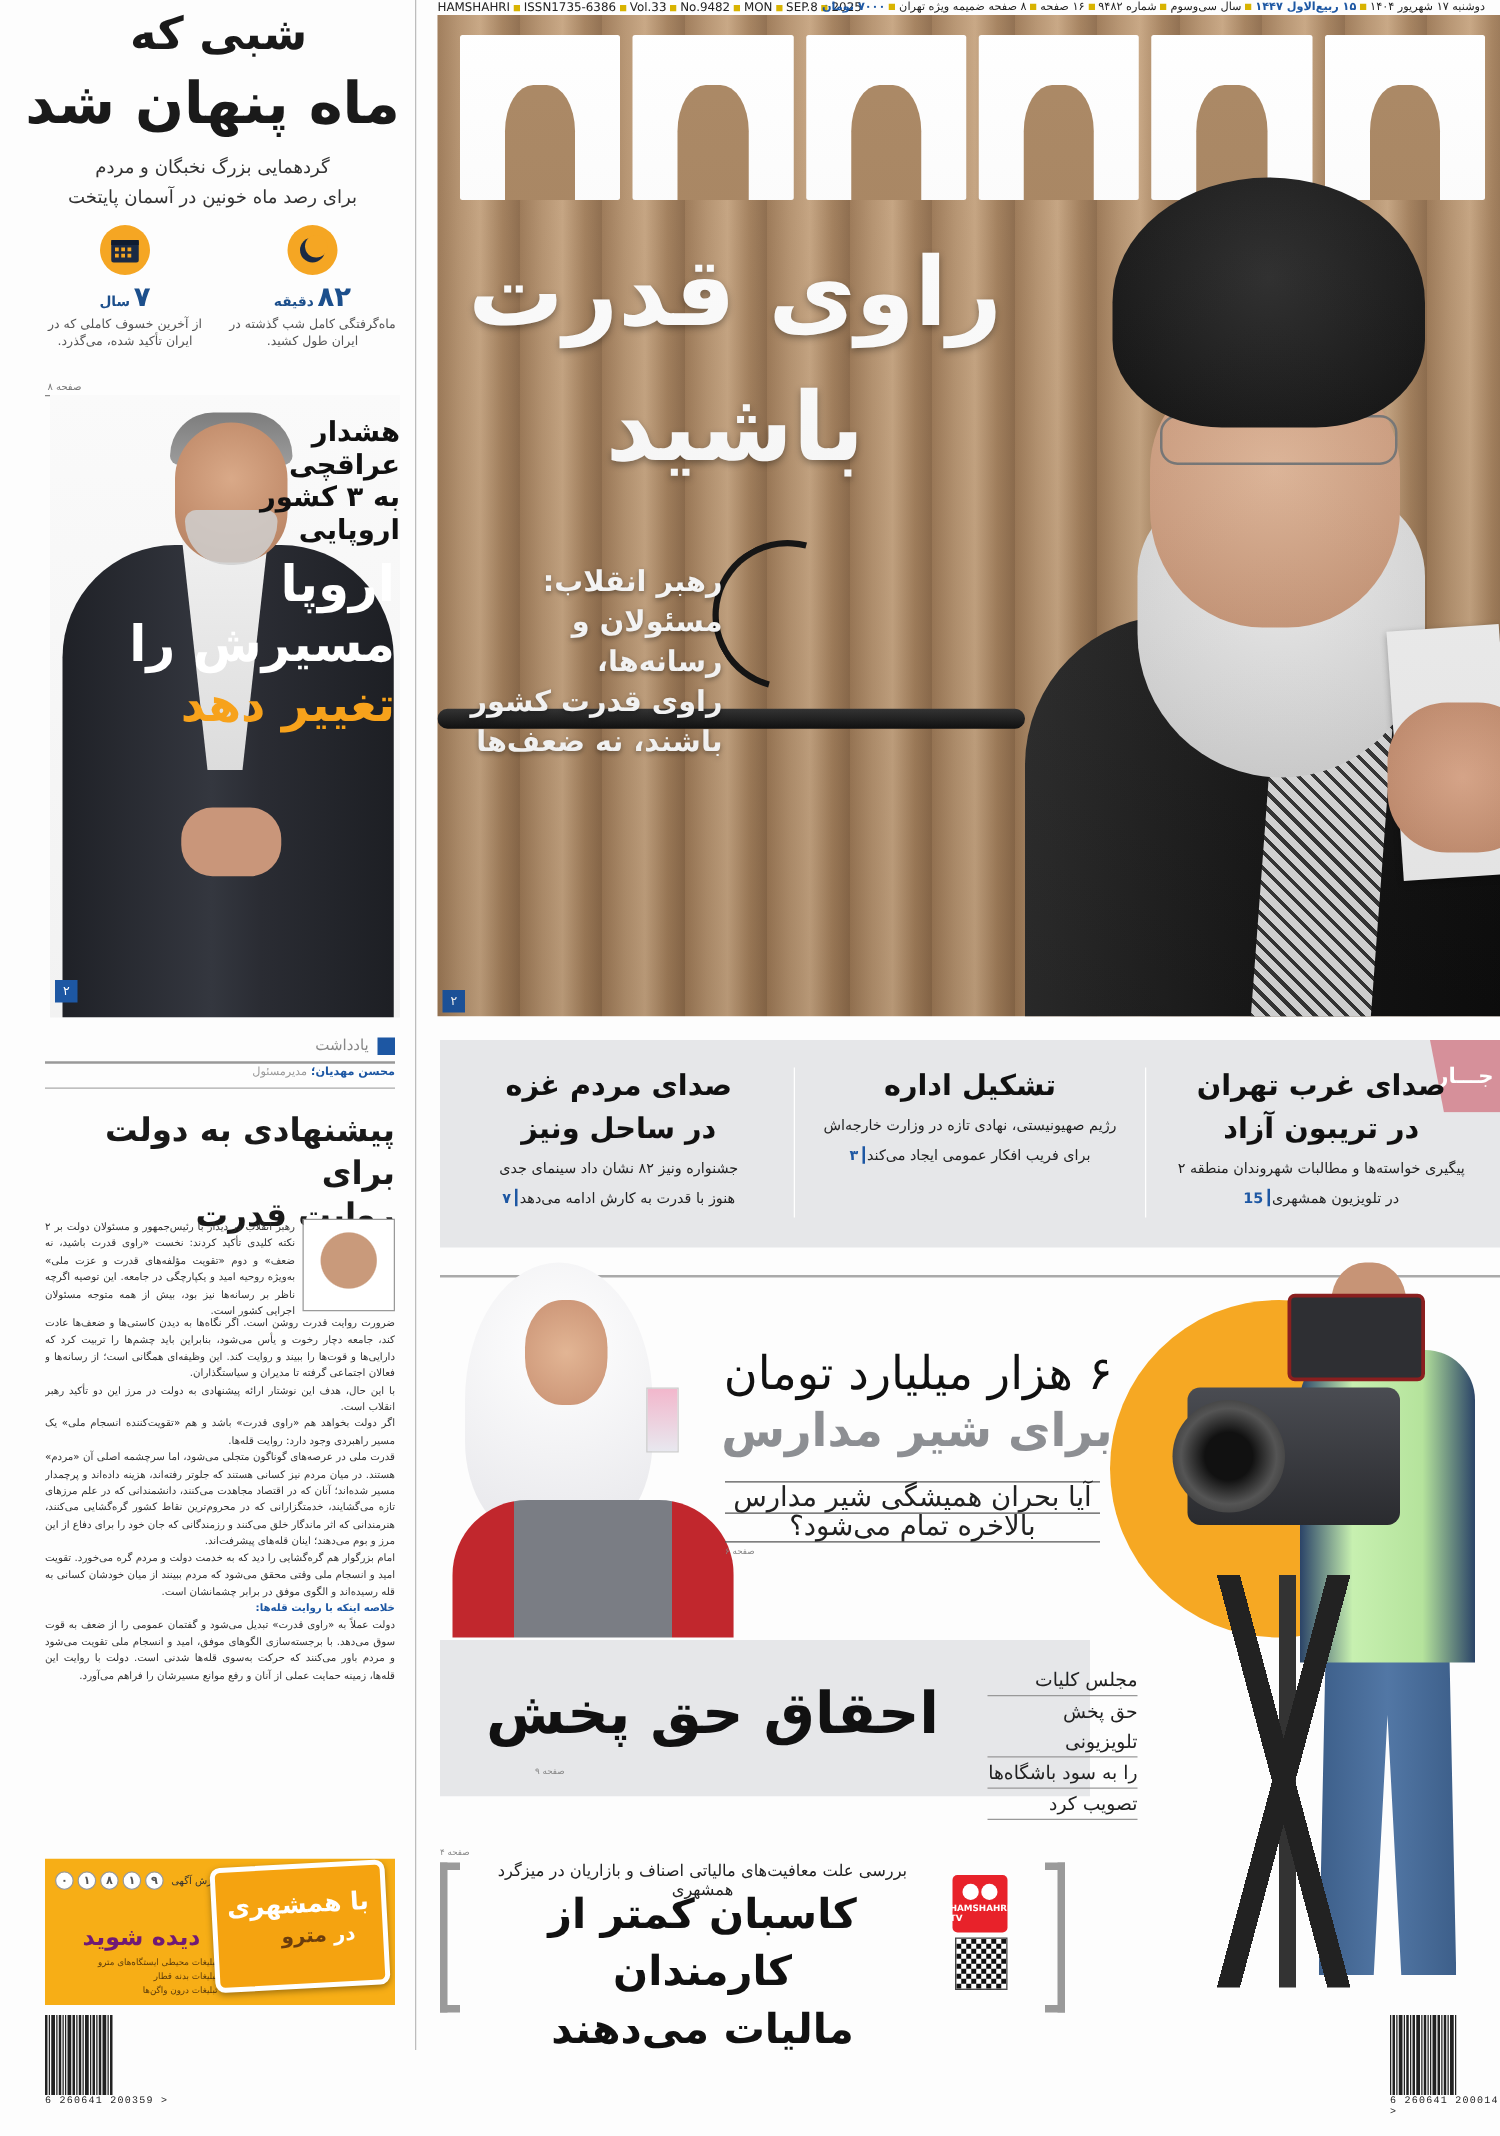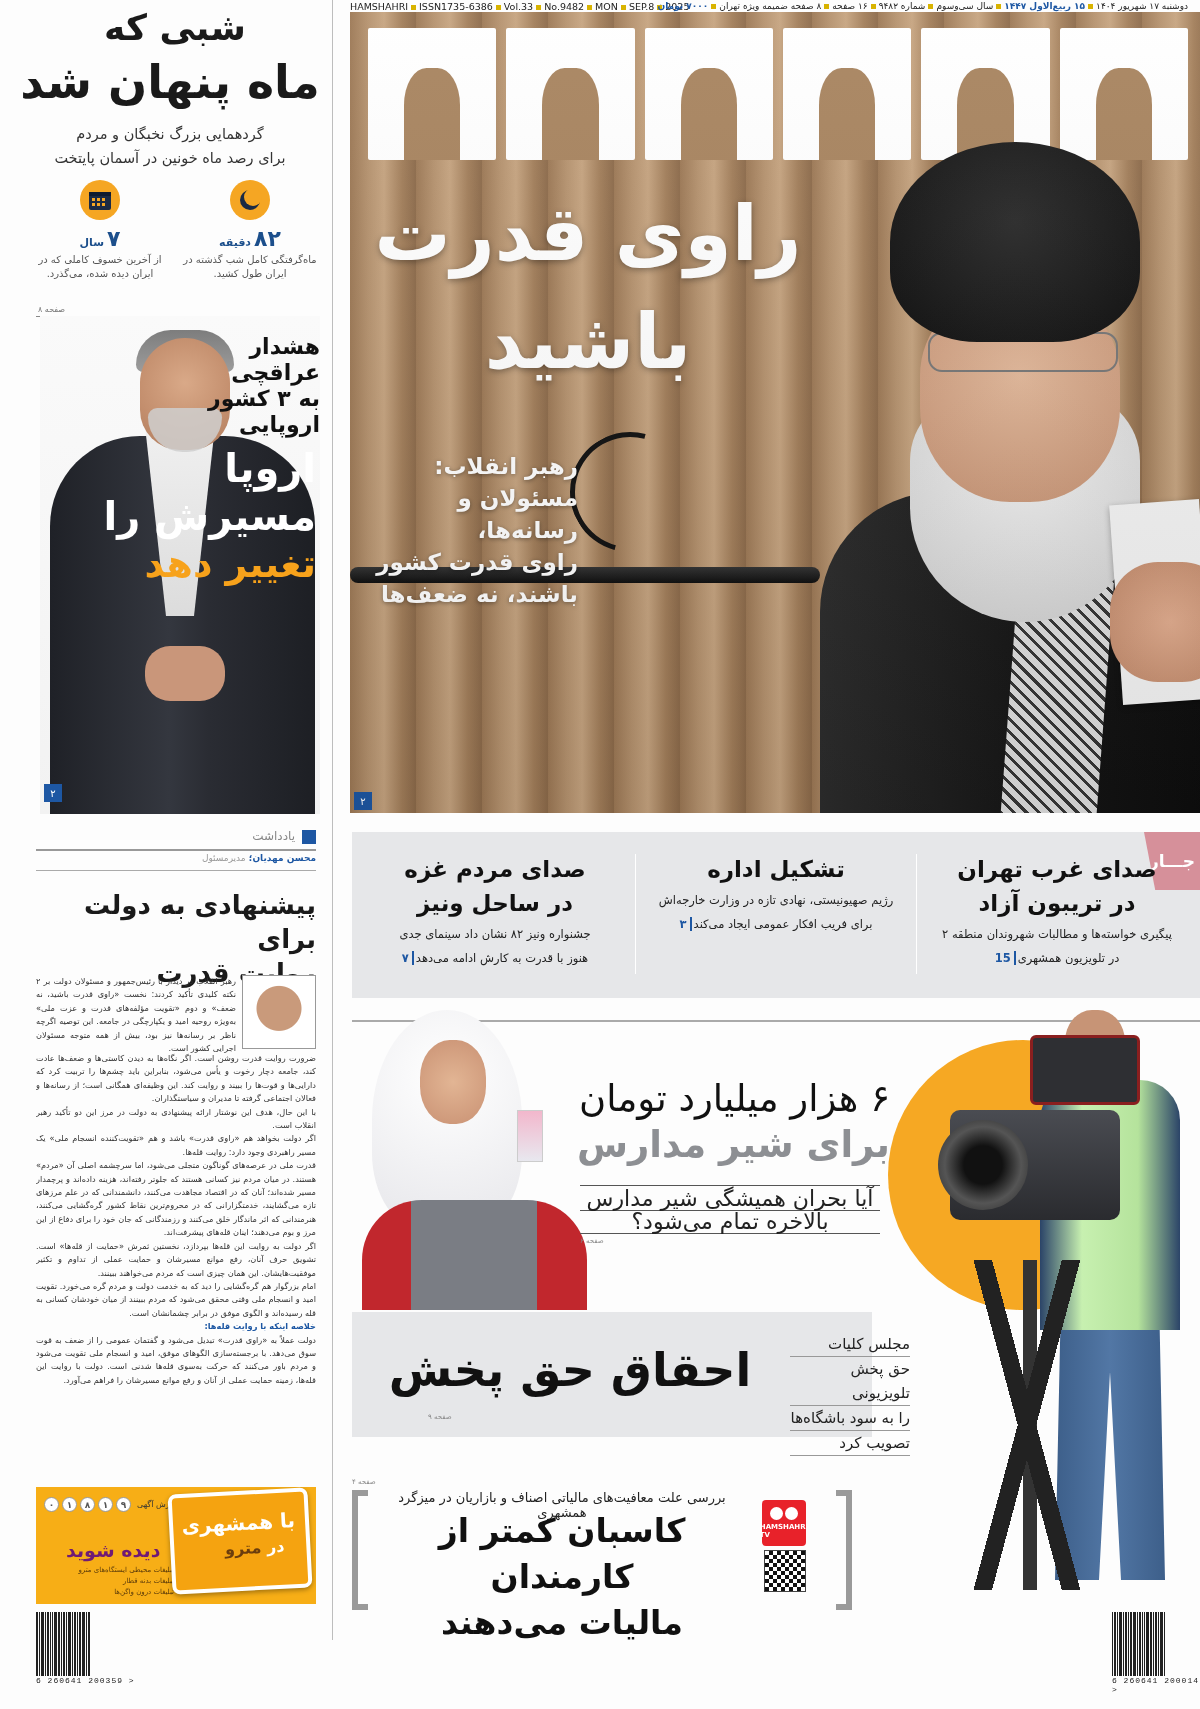--- a/index.html
+++ b/index.html
@@ -196,21 +196,21 @@
           <rect x="4" y="9" width="3" height="3"></rect>
           <rect x="9" y="9" width="3" height="3"></rect>
           <rect x="14" y="9" width="3" height="3"></rect>
           <rect x="4" y="14" width="3" height="3"></rect>
           <rect x="9" y="14" width="3" height="3"></rect>
           <rect x="14" y="14" width="3" height="3"></rect>
         </g>
       </svg>
   </div>
   <div><span class="num">۷</span><span class="unit">سال</span></div>
-  <div class="desc">از آخرین خسوف کاملی که در ایران دیده شده، می‌گذرد.</div>
+  <div class="desc">از آخرین خسوف کاملی که در ایران تأکید شده، می‌گذرد.</div>
 </div>
 
 <div class="abs page-ref-8">صفحه ۸</div>
 <div class="abs rule-8"></div>
 
 <div class="abs araghchi-photo">
   <div class="suit"></div>
   <div class="shirt"></div>
   <div class="hair"></div>
   <div class="head"></div>
@@ -239,21 +239,20 @@
   <div>پیشنهادی به دولت برای</div>
   <div>روایت قدرت</div>
 </div>
 <div class="abs author-photo"></div>
 <div class="abs body-text body-1 rtl">رهبر انقلاب در دیدار با رئیس‌جمهور و مسئولان دولت بر ۲ نکته کلیدی تأکید کردند: نخست «راوی قدرت باشید، نه ضعف» و دوم «تقویت مؤلفه‌های قدرت و عزت ملی» به‌ویژه روحیه امید و یکپارچگی در جامعه. این توصیه اگرچه ناظر بر رسانه‌ها نیز بود، بیش از همه متوجه مسئولان اجرایی کشور است.</div>
 <div class="abs body-text body-2 rtl">
   <p>ضرورت روایت قدرت روشن است. اگر نگاه‌ها به دیدن کاستی‌ها و ضعف‌ها عادت کند، جامعه دچار رخوت و یأس می‌شود، بنابراین باید چشم‌ها را تربیت کرد که دارایی‌ها و قوت‌ها را ببیند و روایت کند. این وظیفه‌ای همگانی است؛ از رسانه‌ها و فعالان اجتماعی گرفته تا مدیران و سیاستگذاران.</p>
   <p>با این حال، هدف این نوشتار ارائه پیشنهادی به دولت در مرز این دو تأکید رهبر انقلاب است.</p>
   <p>اگر دولت بخواهد هم «راوی قدرت» باشد و هم «تقویت‌کننده انسجام ملی» یک مسیر راهبردی وجود دارد: روایت قله‌ها.</p>
   <p>قدرت ملی در عرصه‌های گوناگون متجلی می‌شود، اما سرچشمه اصلی آن «مردم» هستند. در میان مردم نیز کسانی هستند که جلوتر رفته‌اند، هزینه داده‌اند و پرچمدار مسیر شده‌اند؛ آنان که در اقتصاد مجاهدت می‌کنند، دانشمندانی که در علم مرزهای تازه می‌گشایند، خدمتگزارانی که در محروم‌ترین نقاط کشور گره‌گشایی می‌کنند، هنرمندانی که اثر ماندگار خلق می‌کنند و رزمندگانی که جان خود را برای دفاع از این مرز و بوم می‌دهند؛ اینان قله‌های پیشرفت‌اند.</p>
-  <p>اگر دولت به روایت این قله‌ها بپردازد، نخستین ثمرش «حمایت از قله‌ها» است. تشویق حرف آنان، رفع موانع مسیرشان و حمایت عملی از تداوم و تکثیر موفقیت‌هایشان. این همان چیزی است که مردم می‌خواهند ببینند.</p>
   <p>امام بزرگوار هم گره‌گشایی را دید که به خدمت دولت و مردم گره می‌خورد. تقویت امید و انسجام ملی وقتی محقق می‌شود که مردم ببینند از میان خودشان کسانی به قله رسیده‌اند و الگوی موفق در برابر چشمانشان است.</p>
   <p><b>خلاصه اینکه با روایت قله‌ها:</b></p>
   <p>دولت عملاً به «راوی قدرت» تبدیل می‌شود و گفتمان عمومی را از ضعف به قوت سوق می‌دهد. با برجسته‌سازی الگوهای موفق، امید و انسجام ملی تقویت می‌شود و مردم باور می‌کنند که حرکت به‌سوی قله‌ها شدنی است. دولت با روایت این قله‌ها، زمینه حمایت عملی از آنان و رفع موانع مسیرشان را فراهم می‌آورد.</p>
 </div>
 
 <div class="abs metro-ad">
   <div class="ad-phone">
     <span class="dig">۰</span>
     <span class="dig">۱</span>
     <span class="dig">۸</span>

